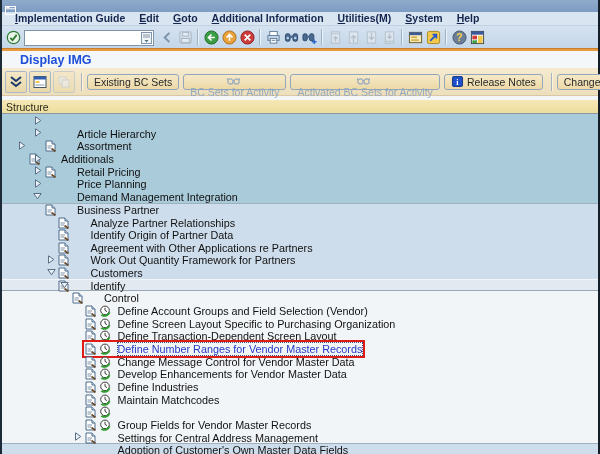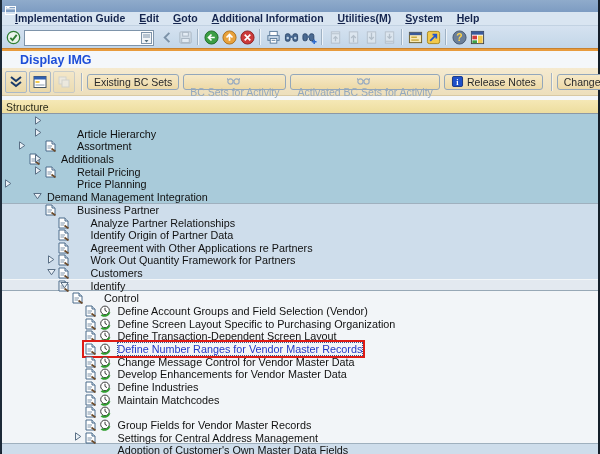--- a/index.html
+++ b/index.html
@@ -374,21 +374,21 @@
           <svg width="8" height="9" viewBox="0 0 8 9">
             <path d="M1.5 0.8 L6.8 4.5 L1.5 8.2 Z" fill="#E9F0F6" stroke="#5A6F85"></path>
           </svg>
         </span>
         <span class="content">
           <span class="slot doc"></span>
           <span class="slot act"></span>
           <span class="lbl">Price Planning</span>
         </span>
       </div>
-      <div class="trow b1" style="">
+      <div class="trow b1" style="padding-left: 30px;">
         <span class="slot arrow">
           <svg width="8" height="9" viewBox="0 0 8 9">
             <path d="M1.5 0.8 L6.8 4.5 L1.5 8.2 Z" fill="#E9F0F6" stroke="#5A6F85"></path>
           </svg>
         </span>
         <span class="content">
           <span class="slot doc"></span>
           <span class="slot act"></span>
           <span class="lbl">Demand Management Integration</span>
         </span>

